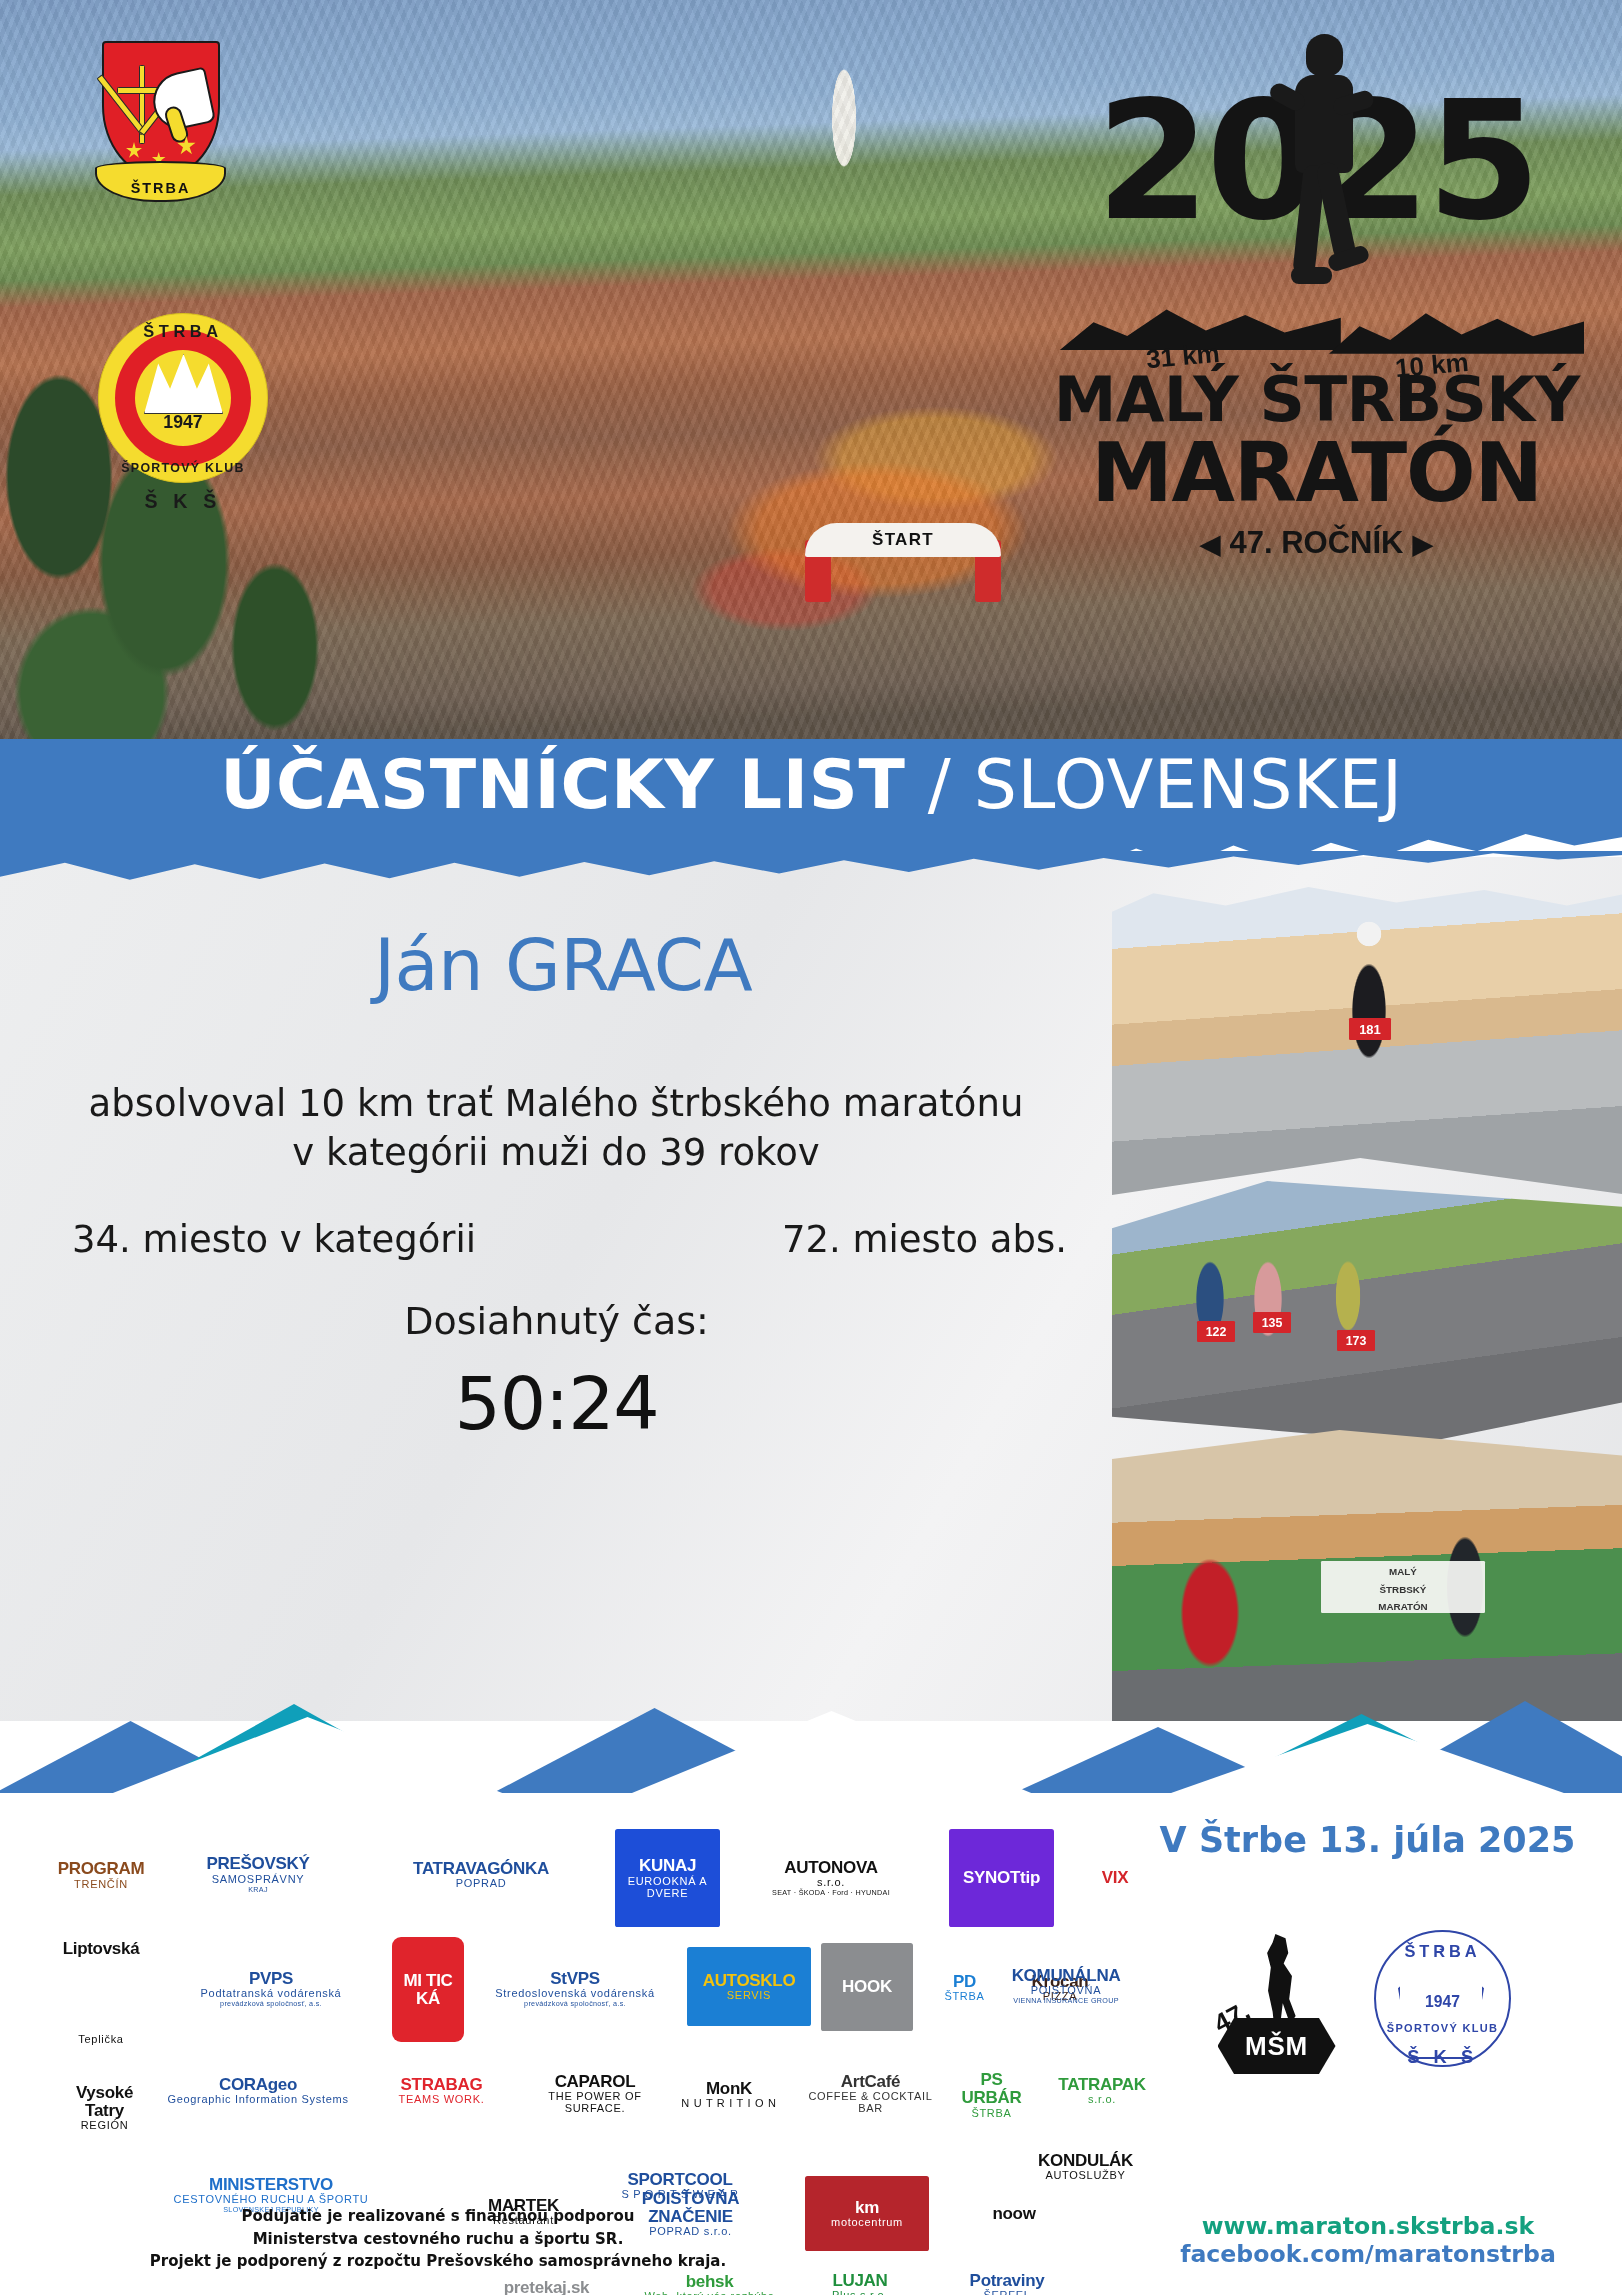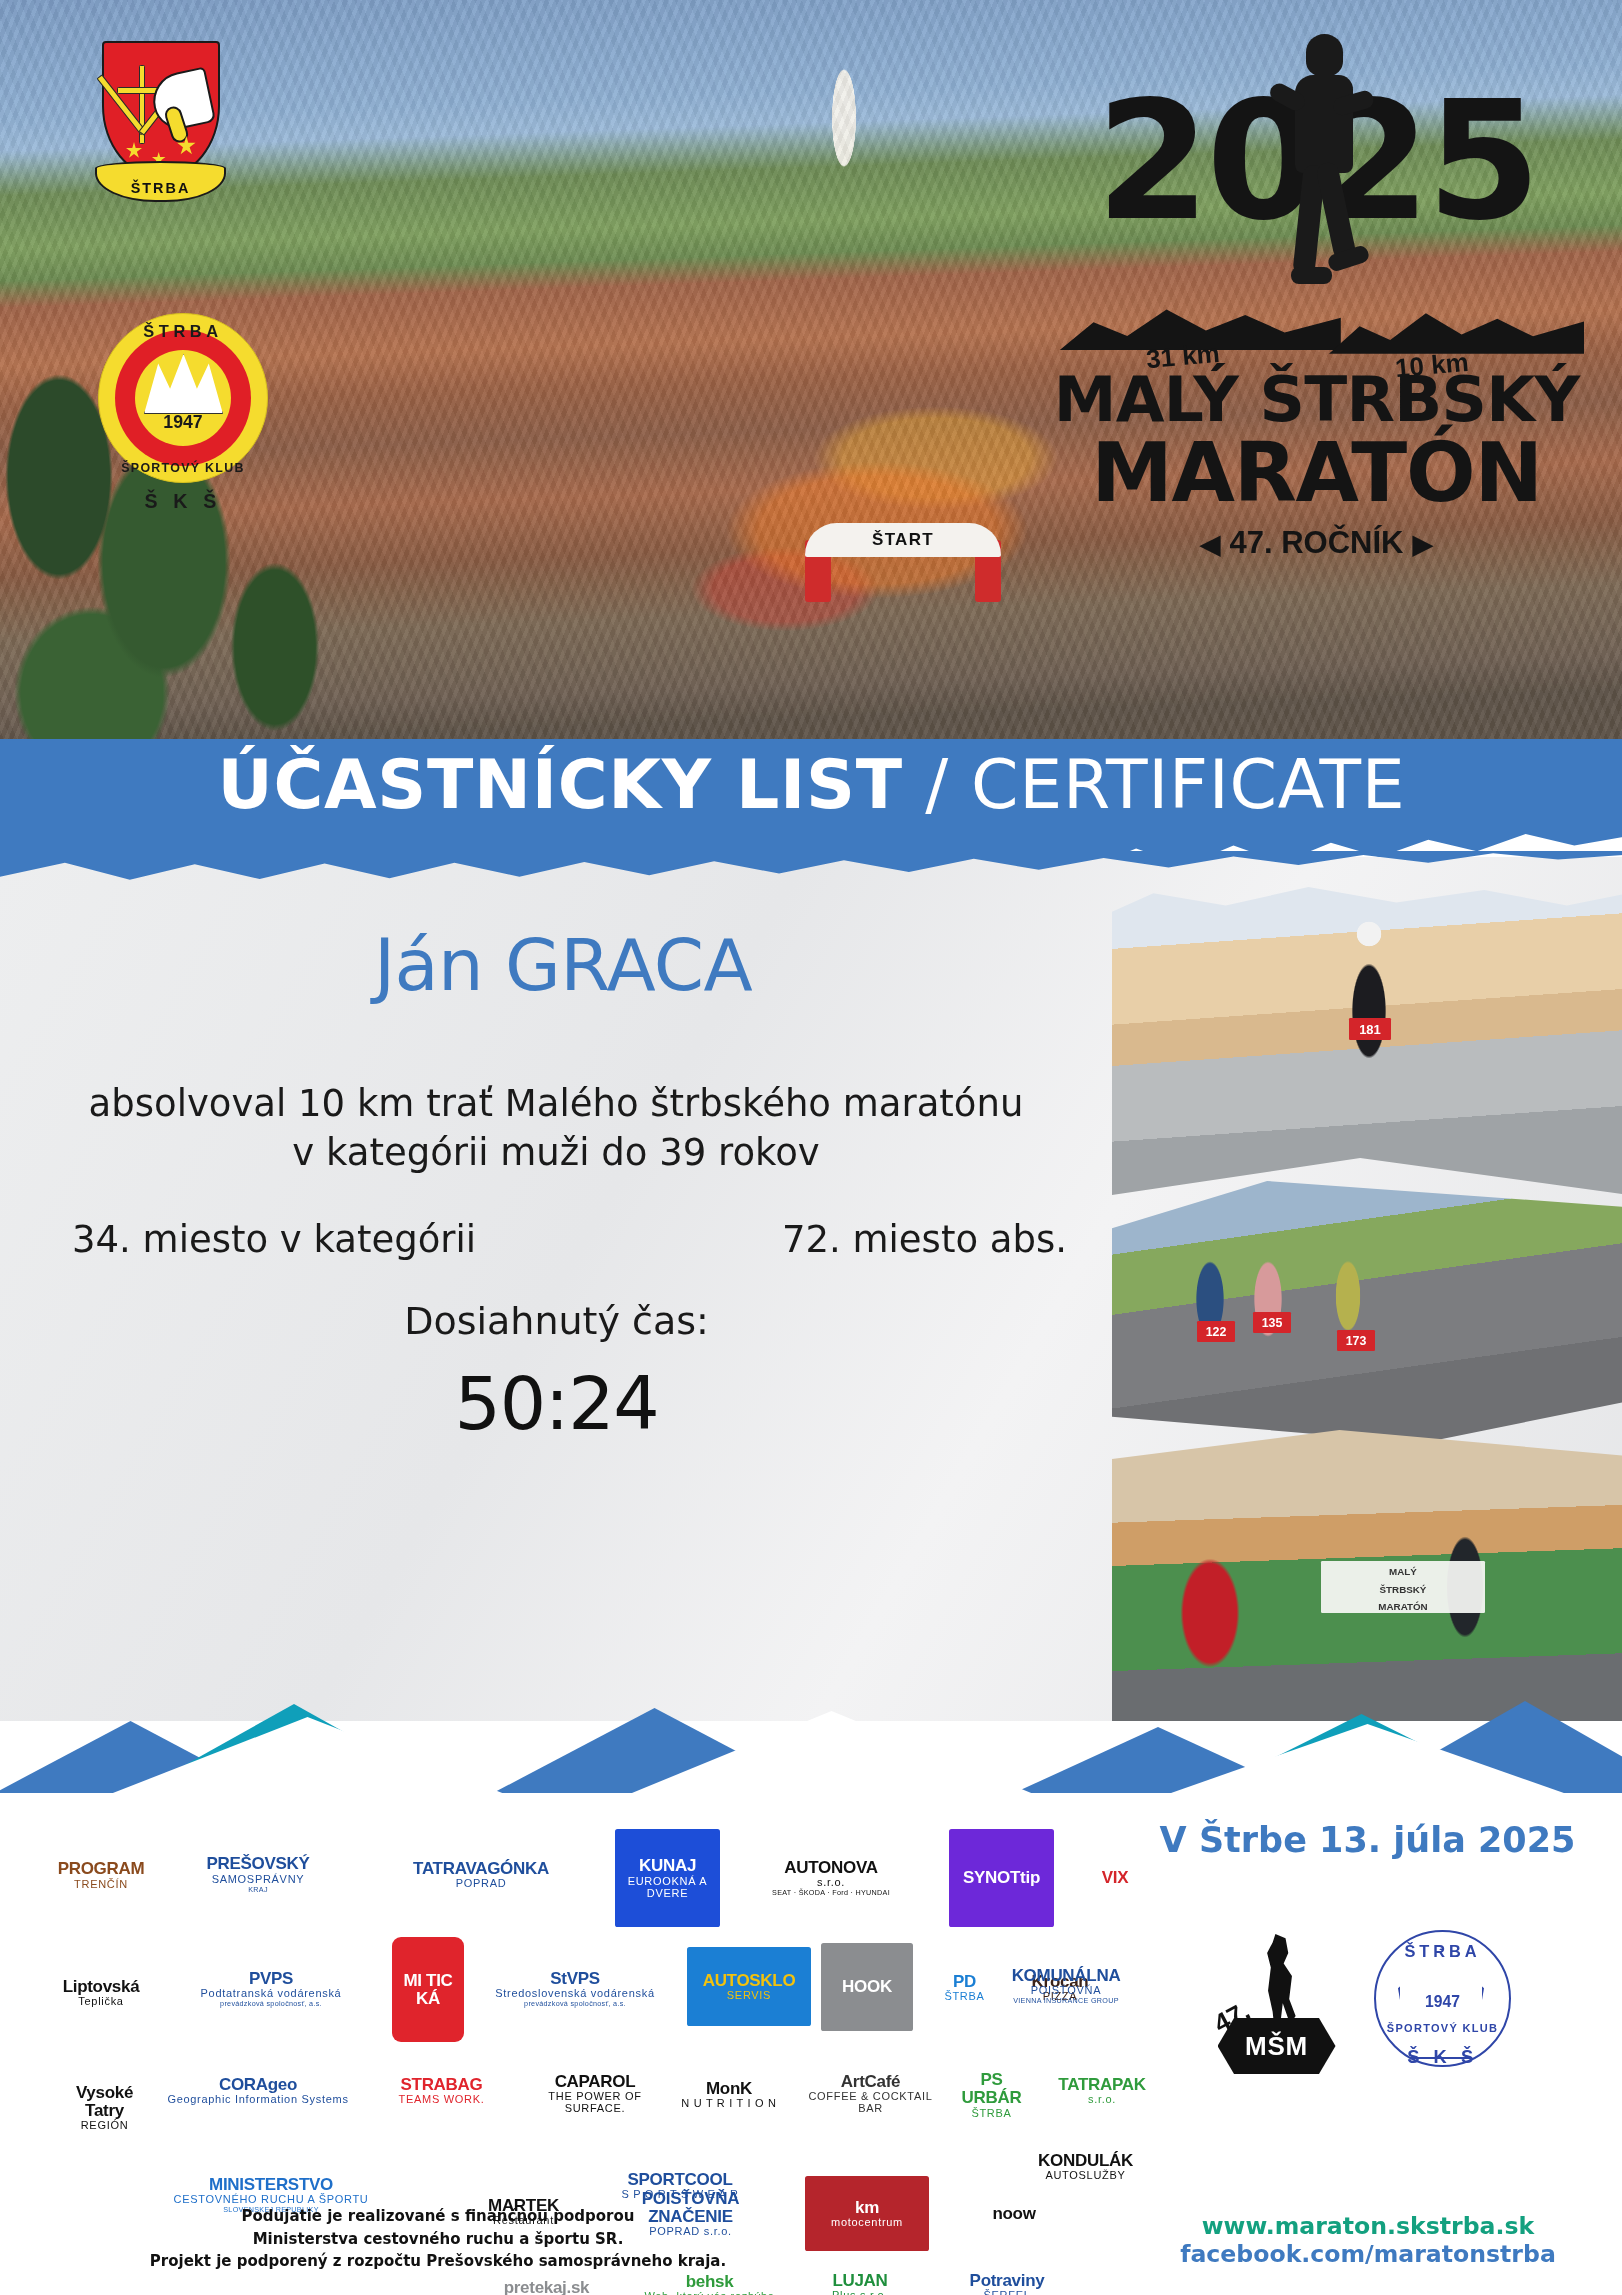--- a/index.html
+++ b/index.html
@@ -392,21 +392,21 @@
       <div class="l1">MALÝ ŠTRBSKÝ</div>
       <div class="l2">MARATÓN</div>
     </div>
     <div class="mlogo-rocnik">
       <span class="arrow">◀</span><span>47. ROČNÍK</span><span class="arrow">▶</span>
     </div>
   </div>
 
   <div class="band"></div>
   <div class="band-title">
-    <span class="b">ÚČASTNÍCKY LIST</span><span class="n"> / </span><span class="n">CERTIFICATE</span>
+    <span class="b">ÚČASTNÍCKY LIST</span><span class="n"> / </span><span class="n">SLOVENSKEJ</span>
   </div>
 
   <div class="cert-body"></div>
   <div class="cert-notch-top"></div>
 
   <div class="name">Ján GRACA</div>
 
   <div class="desc">
     <div>absolvoval 10 km trať Malého štrbského maratónu</div>
     <div>v kategórii muži do 39 rokov</div>
@@ -490,21 +490,21 @@
           <div class="sp-box" style="width: 100%; height: 100%; background: #6d28d9; border-radius: 2.6px; color: rgb(255, 255, 255); padding: 2.6px;">
             <div class="lg sp-t1">SYNOTtip</div>
           </div>
         </div>
         <div class="slot" style="left: 1027px; top: 23px; width: 98px; height: 98px;">
           <div class="sp-box" style="width: 100%; height: 100%; color: rgb(212, 37, 42); padding: 2.6px;">
             <div class="lg sp-t1">VIX</div>
           </div>
         </div>
         <div class="slot" style="left: 13px; top: 131px; width: 98px; height: 111px;">
-          <div class="sp-box" style="width: 100%; height: 100%; color: rgb(17, 17, 17); padding: 2.6px;">
+          <div class="sp-box" style="width: 100%; height: 100%; color: rgb(17, 17, 17); padding: 2.6px; justify-content: space-between;">
             <div class="lg sp-t1">Liptovská</div>
             <div class="sp-t2">Teplička</div>
           </div>
         </div>
         <div class="slot" style="left: 124px; top: 134px; width: 216px; height: 98px;">
           <div class="sp-box" style="width: 100%; height: 100%; color: rgb(31, 78, 156); padding: 2.6px;">
             <div class="lg sp-t1">PVPS</div>
             <div class="sp-t2">Podtatranská vodárenská</div>
             <div class="sp-t3">prevádzková spoločnosť, a.s.</div>
           </div>

